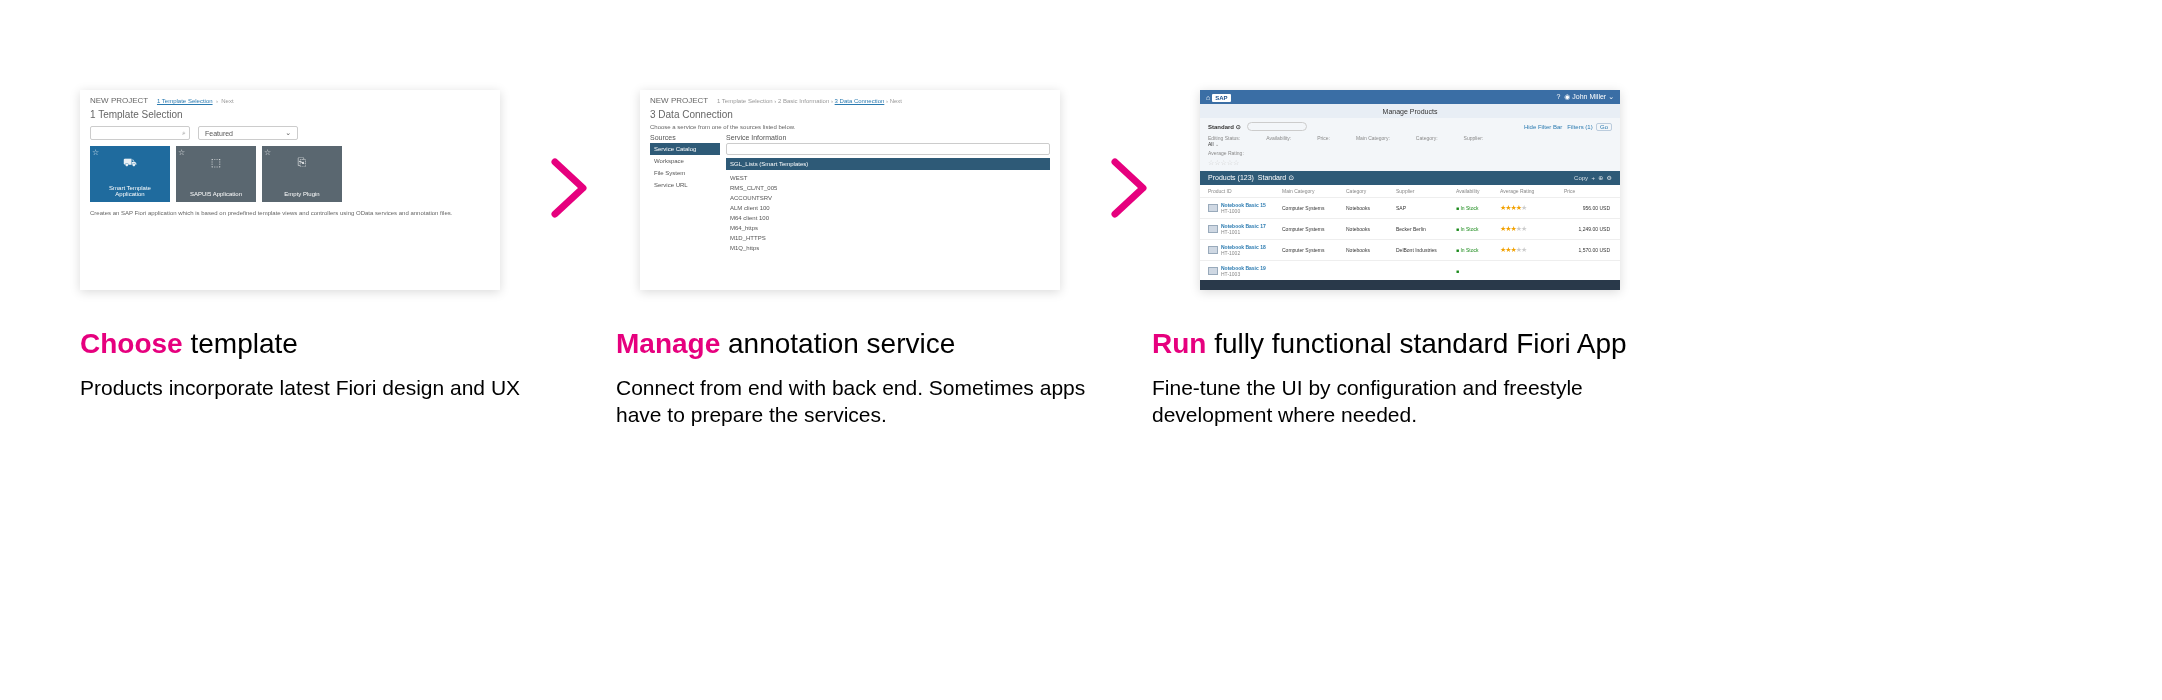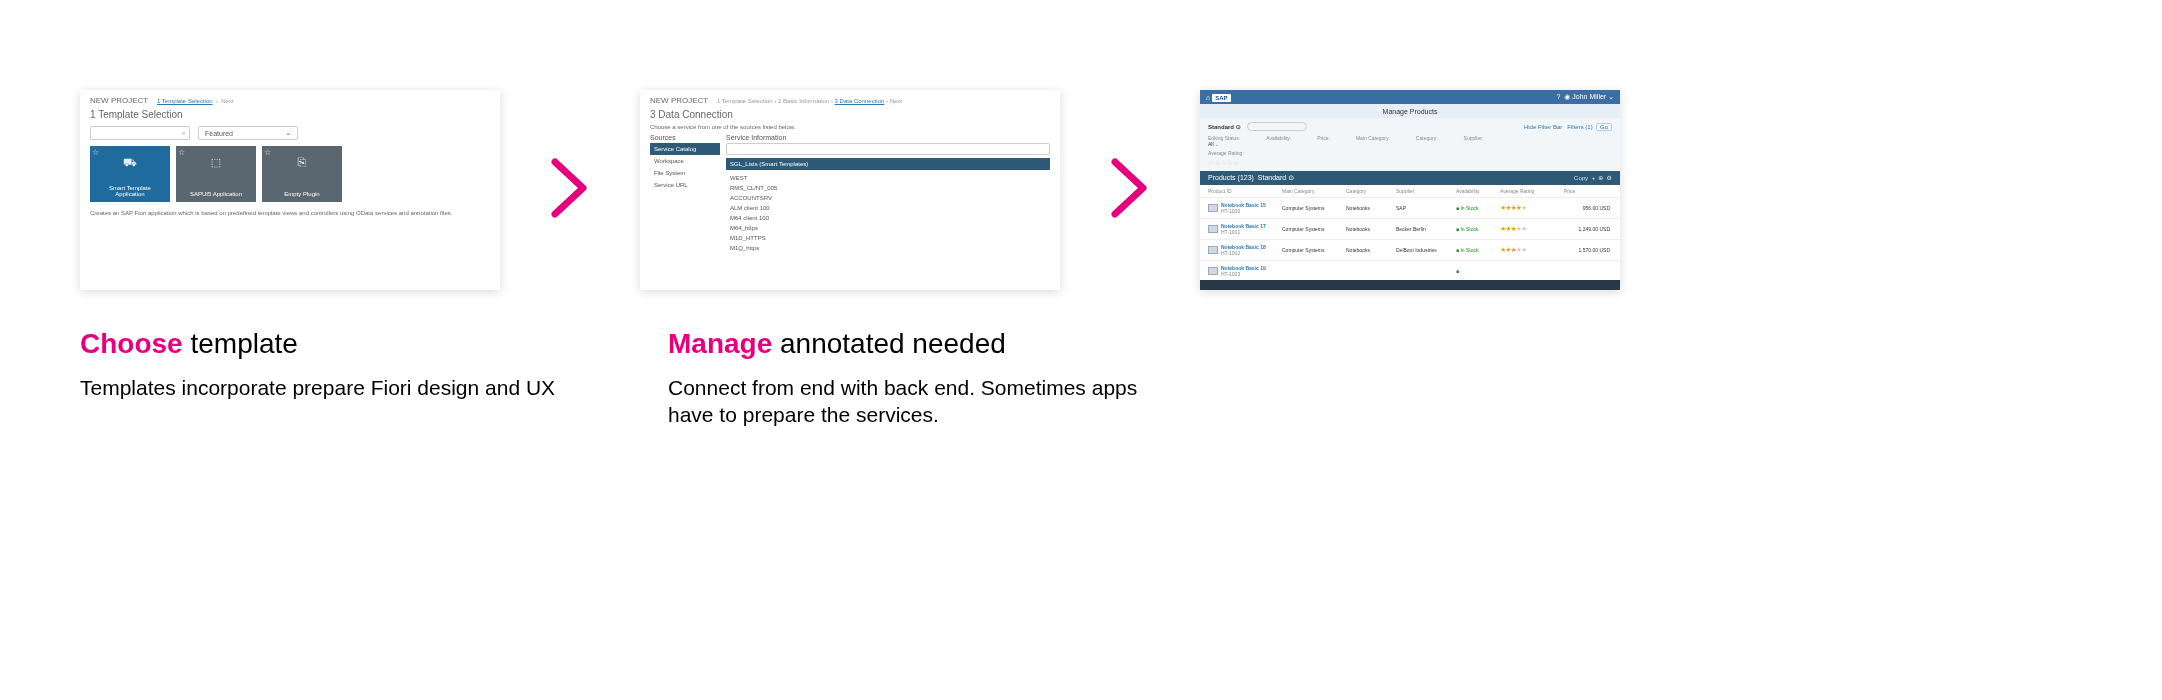--- a/index.html
+++ b/index.html
@@ -82,21 +82,21 @@
   .c3-row .pid { color:#888; font-size:5px;}
   .c3-row .pwrap { display:flex; align-items:center; gap:3px;}
   .c3-row .pic { width:10px; height:8px; background:#cfd8e3; border:1px solid #9ab;}
   .c3-row .stk { color:#1a8a1a;}
   .c3-row .stk::before { content:"■ "; color:#1a8a1a; font-size:5px;}
   .c3-row .stars { color:#f2a100; letter-spacing:-1px; font-size:7px;}
   .c3-row .stars .g { color:#ccc; }
   .c3-row .pr { text-align:right;}
   .c3-foot { position:absolute; bottom:0; left:0; right:0; height:10px; background:#29394a;}
   
-  .captions { display:flex; padding: 38px 80px 0 80px; gap: 108px; }
+  .captions { display:flex; padding: 38px 80px 0 80px; gap: 56px; }
   .cap { width: 480px; }
   .cap h2 { font-size: 28px; font-weight: normal; margin-bottom: 14px; }
   .cap h2 .hi { color:#e6007e; font-weight:bold; }
   .cap p { font-size: 21px; line-height:1.3; color:#000; }
   .cap.wide { width: 540px; }
 </style>
 </head>
 <body>
 
 <div class="row">
@@ -281,19 +281,23 @@
         </div>
       </div>
     <div class="c3-foot"></div>
   </div>
 
 </div>
 
 <div class="captions">
   <div class="cap">
     <h2><span class="hi">Choose</span><span> template</span></h2>
-    <p>Templates incorporate prepare Fiori design and UX</p>
+    <p>Products incorporate latest Fiori design and UX</p>
   </div>
   <div class="cap">
-    <h2><span class="hi">Manage</span><span> annotated needed</span></h2>
+    <h2><span class="hi">Manage</span><span> annotation service</span></h2>
     <p>Connect from end with back end. Sometimes apps have to prepare the services.</p>
   </div>
+  <div class="cap wide">
+    <h2><span class="hi">Run</span><span> fully functional standard Fiori App</span></h2>
+    <p>Fine-tune the UI by configuration and  freestyle development where needed.</p>
+  </div>
 </div>
 
 </body></html>

